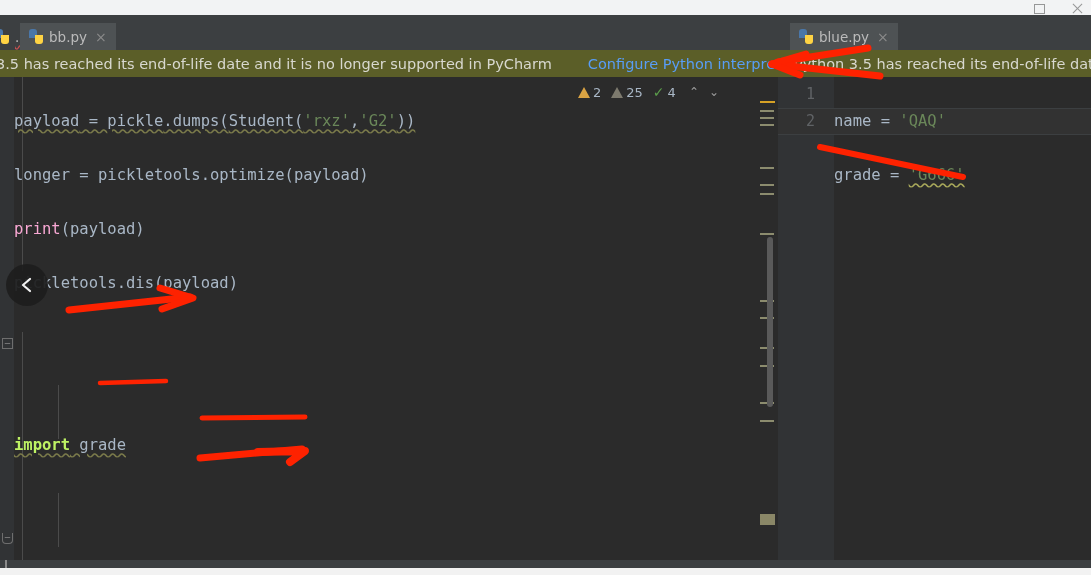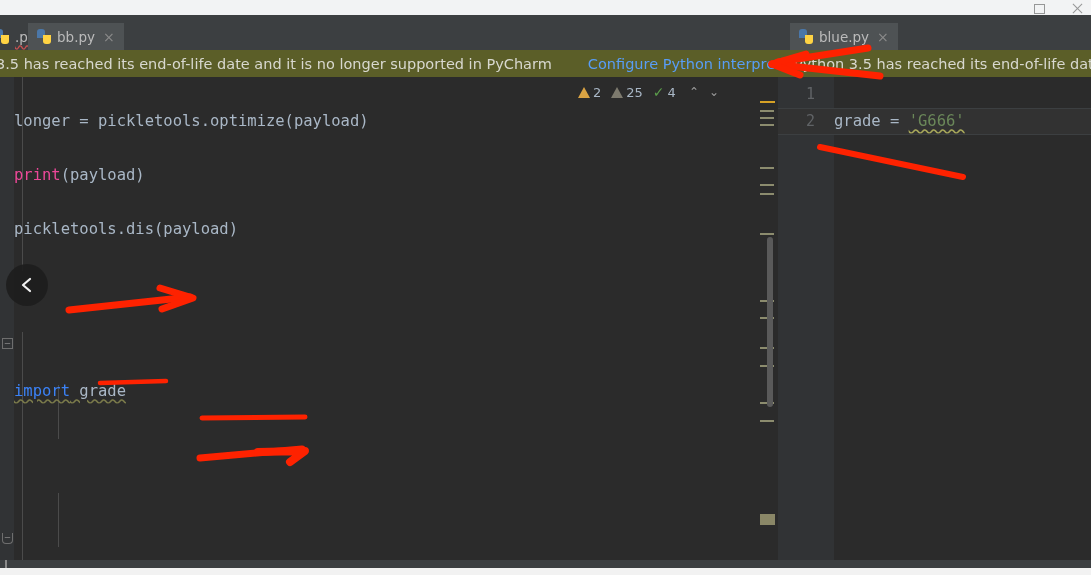--- a/index.html
+++ b/index.html
@@ -32,21 +32,21 @@
   .tab .pyicon{width:14px;height:15px;margin-right:6px;position:relative;flex:none;}
   .pyicon::before{content:"";position:absolute;left:0;top:0;width:8px;height:9px;
       background:#4b77a8;border-radius:3px 3px 0 0;}
   .pyicon::after{content:"";position:absolute;right:0;bottom:0;width:8px;height:9px;
       background:#ffd343;border-radius:0 0 3px 3px;}
   .tab .label{white-space:nowrap;}
   .tab .closex{margin-left:8px;font-size:14px;color:#8a8a8a;line-height:1;}
   .tab.wavy .label{text-decoration:underline;text-decoration-color:#cc5050;
       text-decoration-style:wavy;text-underline-offset:3px;}
 
-  #tab-bb{left:28px;}
+  #tab-bb{left:20px;}
   #tab-left-cut{left:-14px;}
   #tab-blue{left:12px;}
 
   
   .banner{position:absolute;top:50px;height:27px;background:#5b5e28;
       display:flex;align-items:center;box-sizing:border-box;
       font-size:14.5px;color:#d8d8cf;overflow:hidden;white-space:nowrap;}
   .banner.left{left:0;width:778px;padding-left:0;}
   .banner.right{left:778px;width:313px;padding-left:16px;}
   .banner .msg{flex:none;}
@@ -65,24 +65,24 @@
 
   .linenos{position:absolute;left:0;top:0;width:46px;text-align:right;
       font-size:15px;color:#606366;line-height:27px;padding-top:4px;box-sizing:border-box;}
   .linenos div{padding-right:9px;}
 
   .code{position:absolute;top:4px;font-size:15.5px;line-height:27px;
       color:#a9b7c6;white-space:pre;}
   .editor.left .code{left:14px;}
   .editor.right .code{left:56px;}
 
-  .kw{color:#3b82f6;}
+  .kw{color:#bef264;font-weight:bold;}
   .fn{color:#ffc66d;}
   .str{color:#6a8759;}
-  .builtin{color:#ec4899;}
+  .builtin{color:#f9a8d4;}
 
   .wv{text-decoration:underline;text-decoration-style:wavy;
       text-decoration-color:#7a7a4a;text-underline-offset:2px;}
   .wvr{text-decoration:underline;text-decoration-style:wavy;
       text-decoration-color:#a8a85a;text-underline-offset:2px;}
 
   .curline{position:absolute;left:0;right:0;height:27px;background:#323232;
       border-top:1px solid #3c3f41;border-bottom:1px solid #3c3f41;box-sizing:border-box;}
 
   
@@ -176,20 +176,21 @@
 
     <div class="indentguide" style="left:22px;top:0;height:194px;"></div>
     <div class="indentguide" style="left:22px;top:255px;height:228px;"></div>
     <div class="indentguide" style="left:58px;top:308px;height:54px;"></div>
     <div class="indentguide" style="left:58px;top:416px;height:54px;"></div>
 
     <div class="foldmark" style="top:261px;">–</div>
     <div class="foldmark" style="top:456px;border-radius:0 0 4px 4px;border-top:none;">–</div>
 
     <div class="code">
+<div><span class="wv">payload</span><span class="wv"> = </span><span class="wv">pickle</span><span class="wv">.dumps(</span><span class="wv">Student(</span><span class="str wv">'rxz'</span><span class="wv">,</span><span class="str wv">'G2'</span><span class="wv">))</span></div>
 <div>longer = pickletools.optimize(payload)</div>
 <div><span class="builtin">print</span>(payload)</div>
 <div>pickletools.dis(payload)</div>
 <div> </div>
 <div> </div>
 <div><span class="kw wv">import</span><span class="wv"> grade</span></div>
 <div> </div>
 
 
 
@@ -237,20 +238,21 @@
   </div>
 
   <div class="editor right">
     <div class="gutter"></div>
     <div class="curline" style="top:31px;"></div>
     <div class="linenos">
       <div>1</div>
       <div>2</div>
     </div>
     <div class="code">
+<div>name = <span class="str">'QAQ'</span></div>
 <div>grade = <span class="str wvr">'G666'</span></div>
     </div>
   </div>
 
   <div class="navcircle" style="left:6px;top:264px;">
     <svg width="20" height="20" viewBox="0 0 20 20">
       <path d="M13 4 L6 10 L13 16" stroke="#ffffff" stroke-width="2.2" fill="none" stroke-linecap="round" stroke-linejoin="round"></path>
     </svg>
   </div>
 

